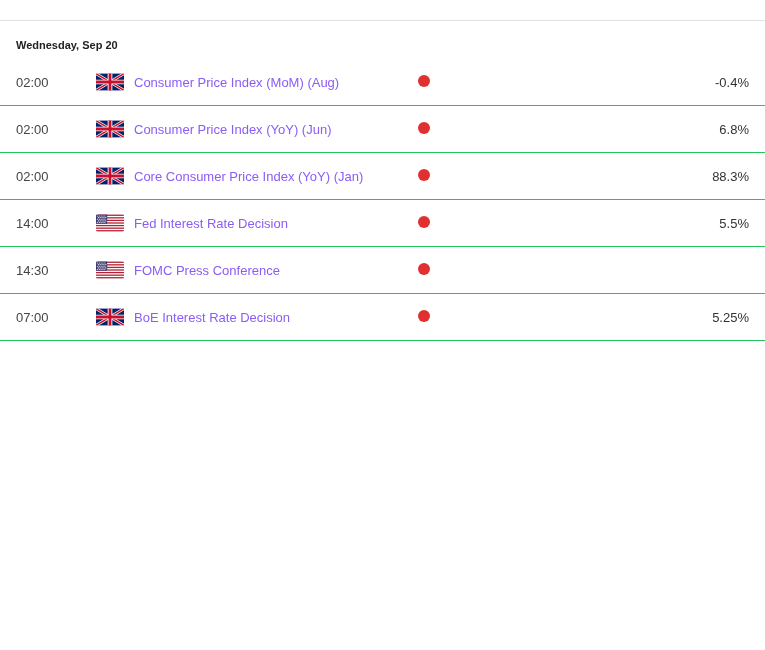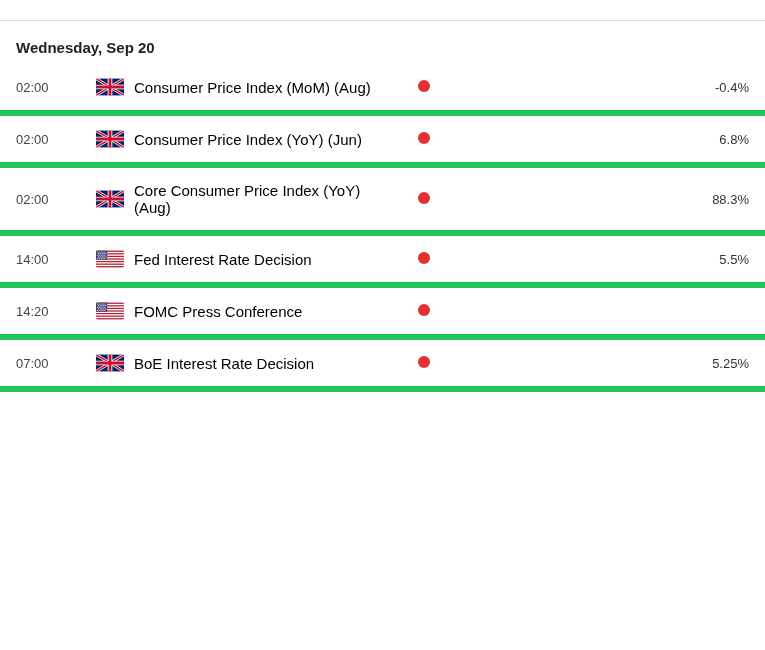--- a/index.html
+++ b/index.html
@@ -30,30 +30,30 @@
       color: #555;
       font-weight: 600;
     }
 
     .header-cell.right {
       text-align: right;
     }
 
     .date-section {
       padding: 18px 16px 8px 16px;
-      font-size: 15px;
+      font-size: 11px;
       font-weight: 700;
       color: #222;
     }
 
     .event-row {
       display: grid;
       grid-template-columns: 80px 1fr 70px 90px 110px 90px;
       padding: 14px 16px;
-      border-bottom: 6px solid #22c55e;
+      border-bottom: 1px solid #22c55e;
       align-items: center;
     }
 
     .time-cell {
       font-size: 13px;
       color: #444;
     }
 
     .event-name-cell {
       display: flex;
@@ -64,23 +64,23 @@
     
     .flag-svg {
       width: 28px;
       height: 18px;
       border-radius: 2px;
       overflow: hidden;
       flex-shrink: 0;
     }
 
     .event-link {
-      color: #000000;
+      color: #8b5cf6;
       text-decoration: none;
-      font-size: 15px;
+      font-size: 13px;
     }
 
     .vol-cell {
       text-align: center;
     }
 
     .red-dot {
       width: 12px;
       height: 12px;
       background: #e03030;
@@ -161,21 +161,21 @@
         <div class="event-name-cell">
           <span class="flag-svg">
   <svg xmlns="http://www.w3.org/2000/svg" viewBox="0 0 60 36" width="28" height="18">
     <rect width="60" height="36" fill="#012169"></rect>
     <path d="M0,0 L60,36 M60,0 L0,36" stroke="white" stroke-width="6"></path>
     <path d="M0,0 L60,36 M60,0 L0,36" stroke="#C8102E" stroke-width="3"></path>
     <path d="M30,0 V36 M0,18 H60" stroke="white" stroke-width="10"></path>
     <path d="M30,0 V36 M0,18 H60" stroke="#C8102E" stroke-width="6"></path>
   </svg>
 </span>
-          <a class="event-link" href="#">Core Consumer Price Index (YoY) (Aug)</a>
+          <a class="event-link" href="#">Core Consumer Price Index (YoY) (Jan)</a>
         </div>
         <div class="vol-cell"><span class="red-dot"></span></div>
         <div class="actual-cell"></div>
         <div class="consensus-cell"></div>
         <div class="previous-cell">88.3%</div>
       </div>
       <div class="event-row">
         <div class="time-cell">14:00</div>
         <div class="event-name-cell">
           <span class="flag-svg">
@@ -218,21 +218,21 @@
   </svg>
 </span>
           <a class="event-link" href="#">Fed Interest Rate Decision</a>
         </div>
         <div class="vol-cell"><span class="red-dot"></span></div>
         <div class="actual-cell"></div>
         <div class="consensus-cell"></div>
         <div class="previous-cell">5.5%</div>
       </div>
       <div class="event-row">
-        <div class="time-cell">14:20</div>
+        <div class="time-cell">14:30</div>
         <div class="event-name-cell">
           <span class="flag-svg">
   <svg xmlns="http://www.w3.org/2000/svg" viewBox="0 0 60 36" width="28" height="18">
     <rect width="60" height="36" fill="#B22234"></rect>
     <rect y="2.77" width="60" height="2.77" fill="white"></rect>
     <rect y="8.31" width="60" height="2.77" fill="white"></rect>
     <rect y="13.85" width="60" height="2.77" fill="white"></rect>
     <rect y="19.38" width="60" height="2.77" fill="white"></rect>
     <rect y="24.92" width="60" height="2.77" fill="white"></rect>
     <rect y="30.46" width="60" height="2.77" fill="white"></rect>

